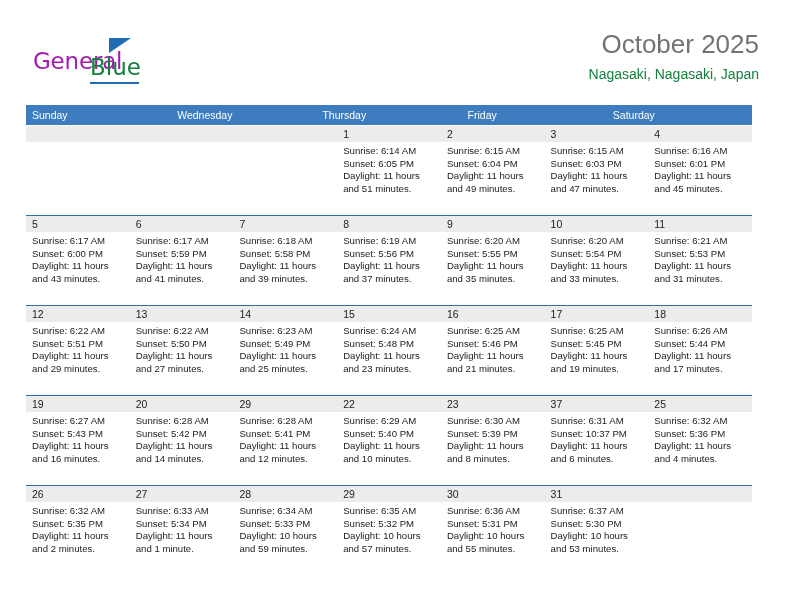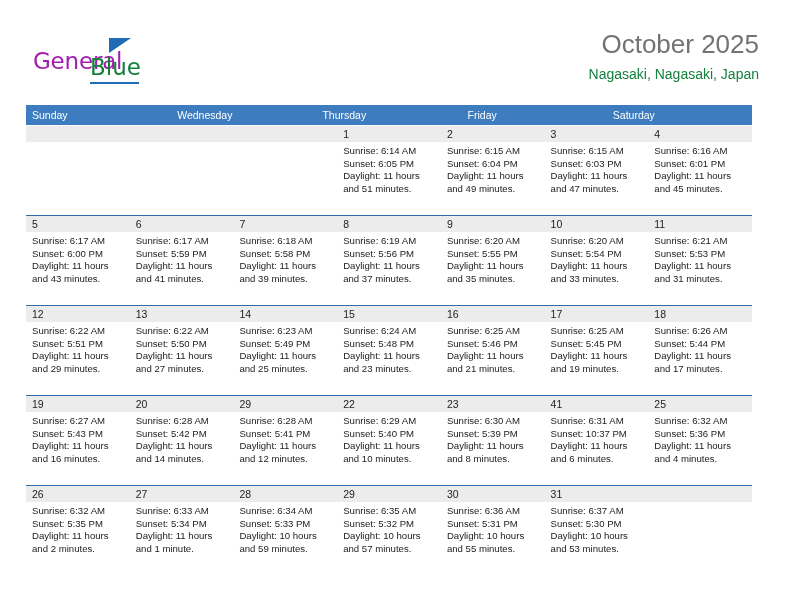--- a/index.html
+++ b/index.html
@@ -401,21 +401,21 @@
           <div class="cell">
             <div class="cell-daynum">23</div>
             <div class="cell-body">
               <div>Sunrise: 6:30 AM</div>
               <div>Sunset: 5:39 PM</div>
               <div>Daylight: 11 hours</div>
               <div>and 8 minutes.</div>
             </div>
           </div>
           <div class="cell">
-            <div class="cell-daynum">41</div>
+            <div class="cell-daynum">37</div>
             <div class="cell-body">
               <div>Sunrise: 6:31 AM</div>
               <div>Sunset: 10:37 PM</div>
               <div>Daylight: 11 hours</div>
               <div>and 6 minutes.</div>
             </div>
           </div>
           <div class="cell">
             <div class="cell-daynum">25</div>
             <div class="cell-body">

